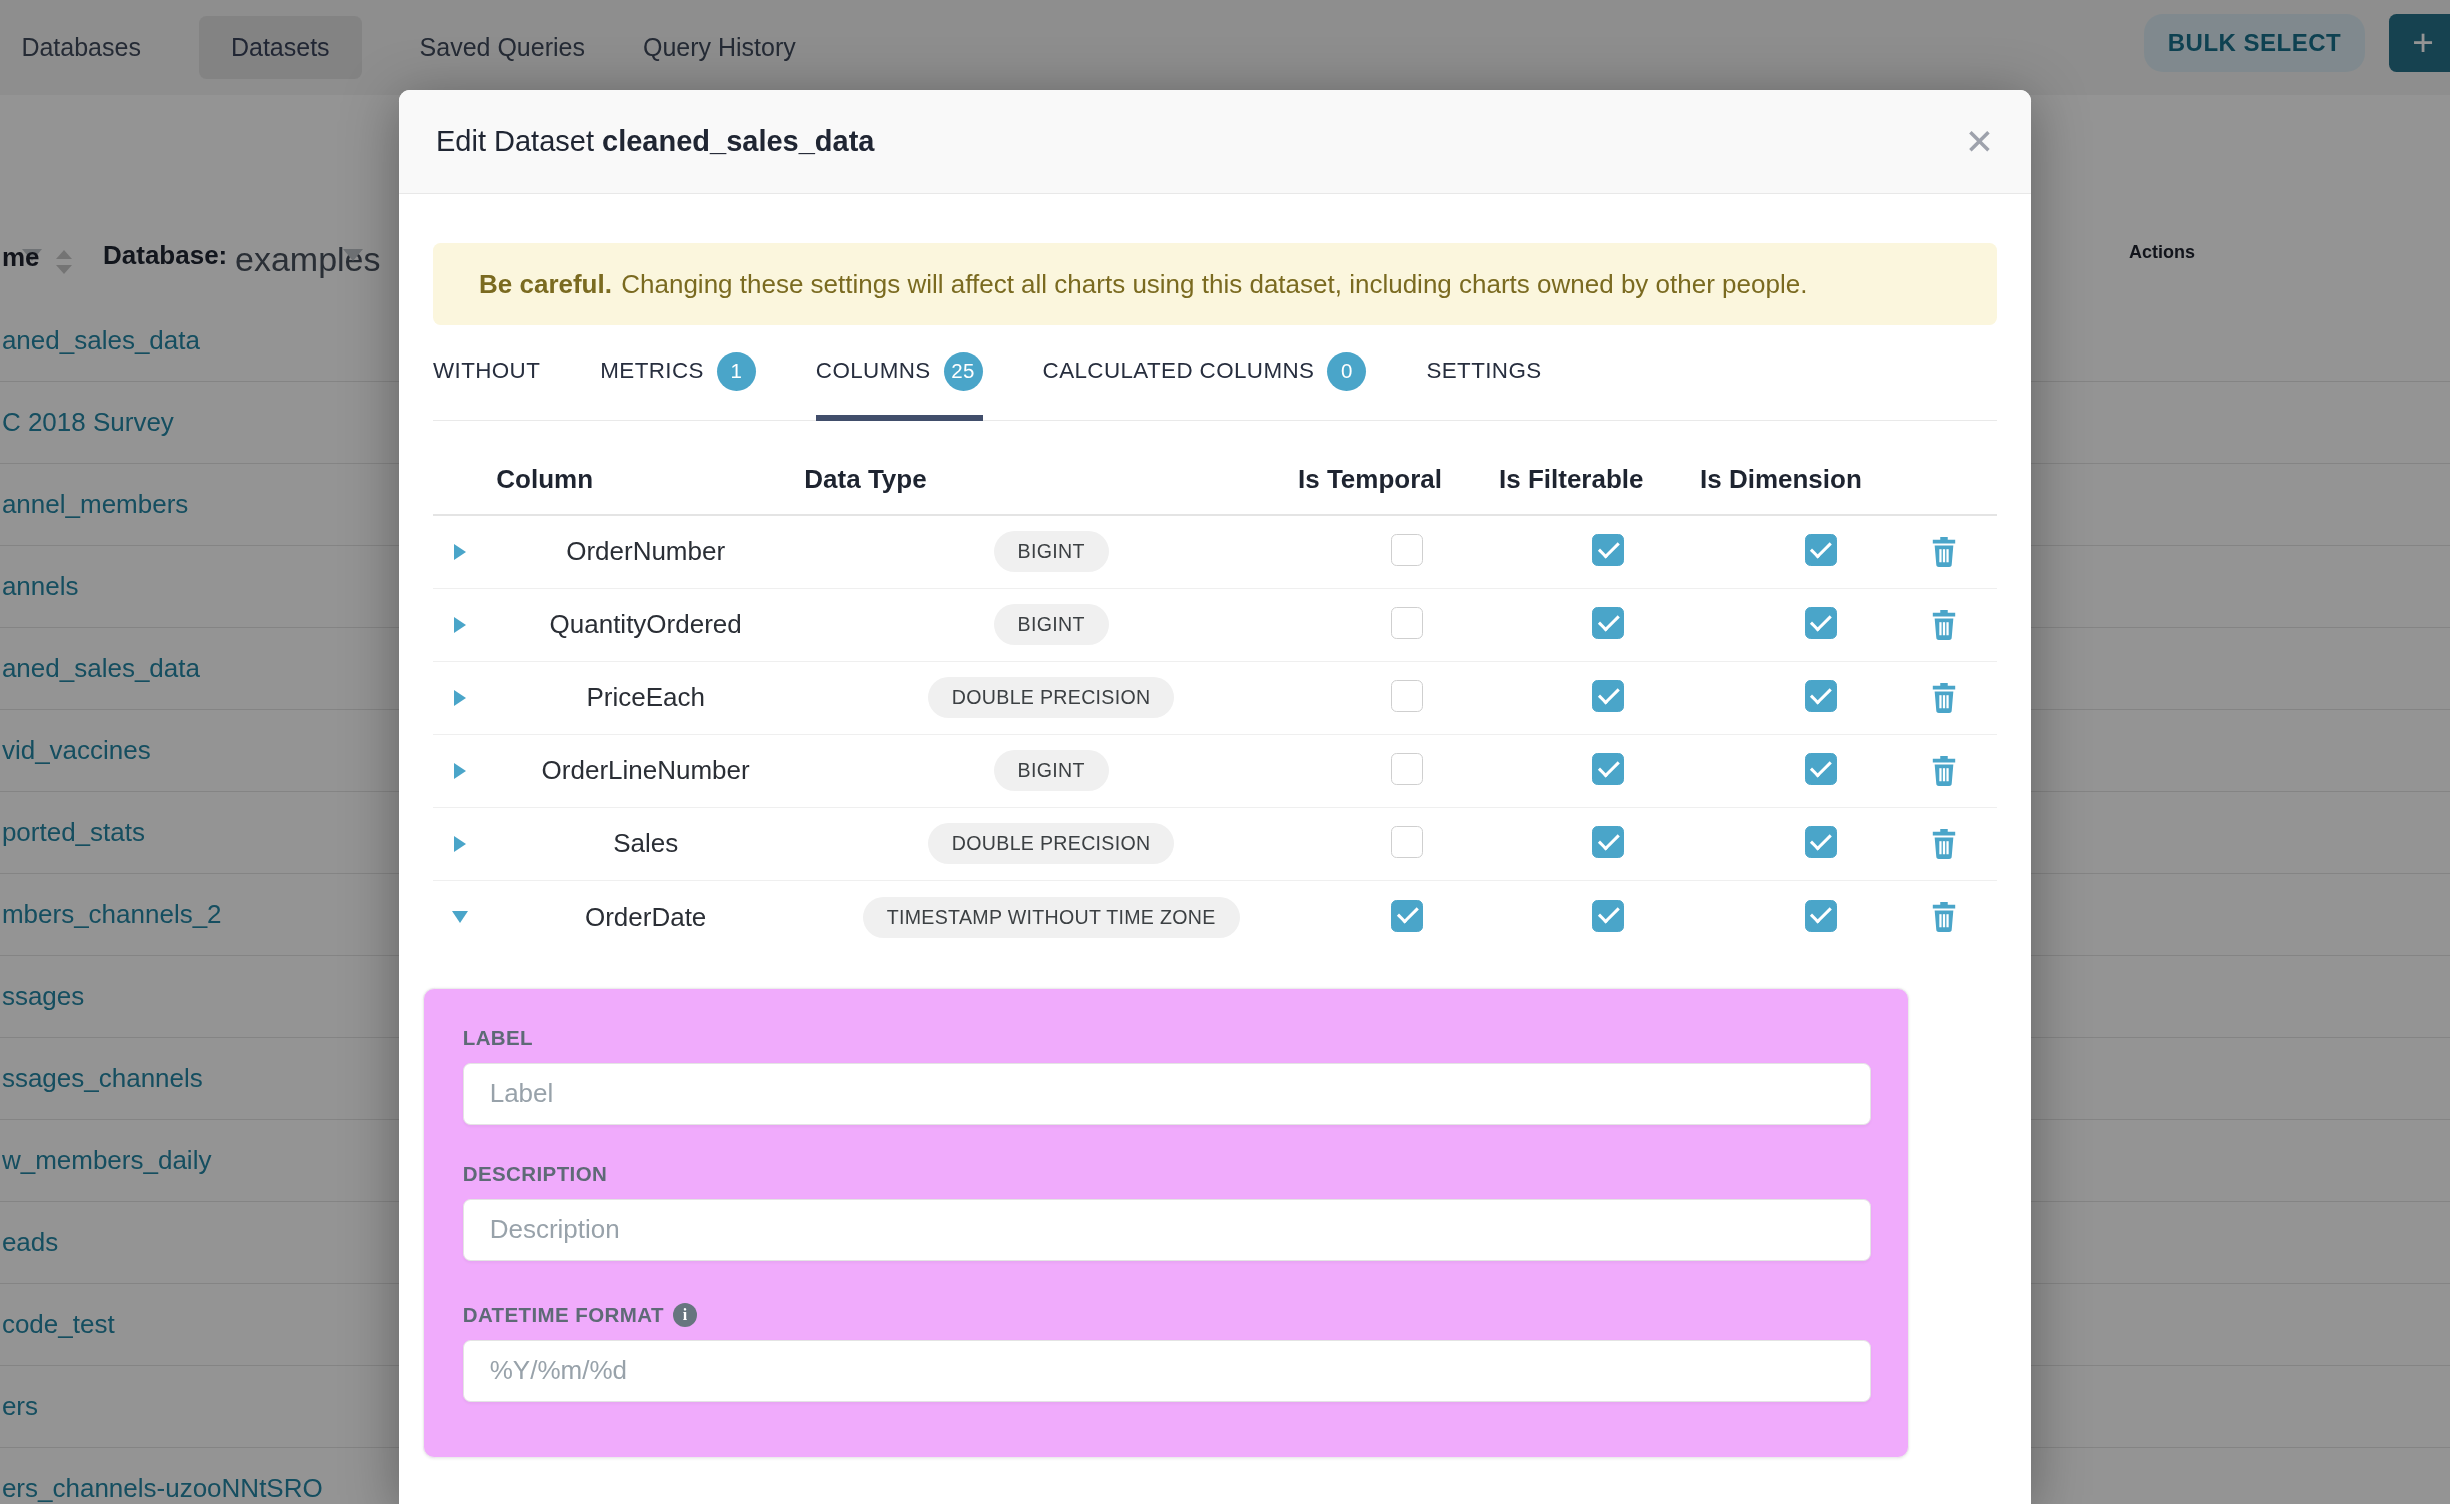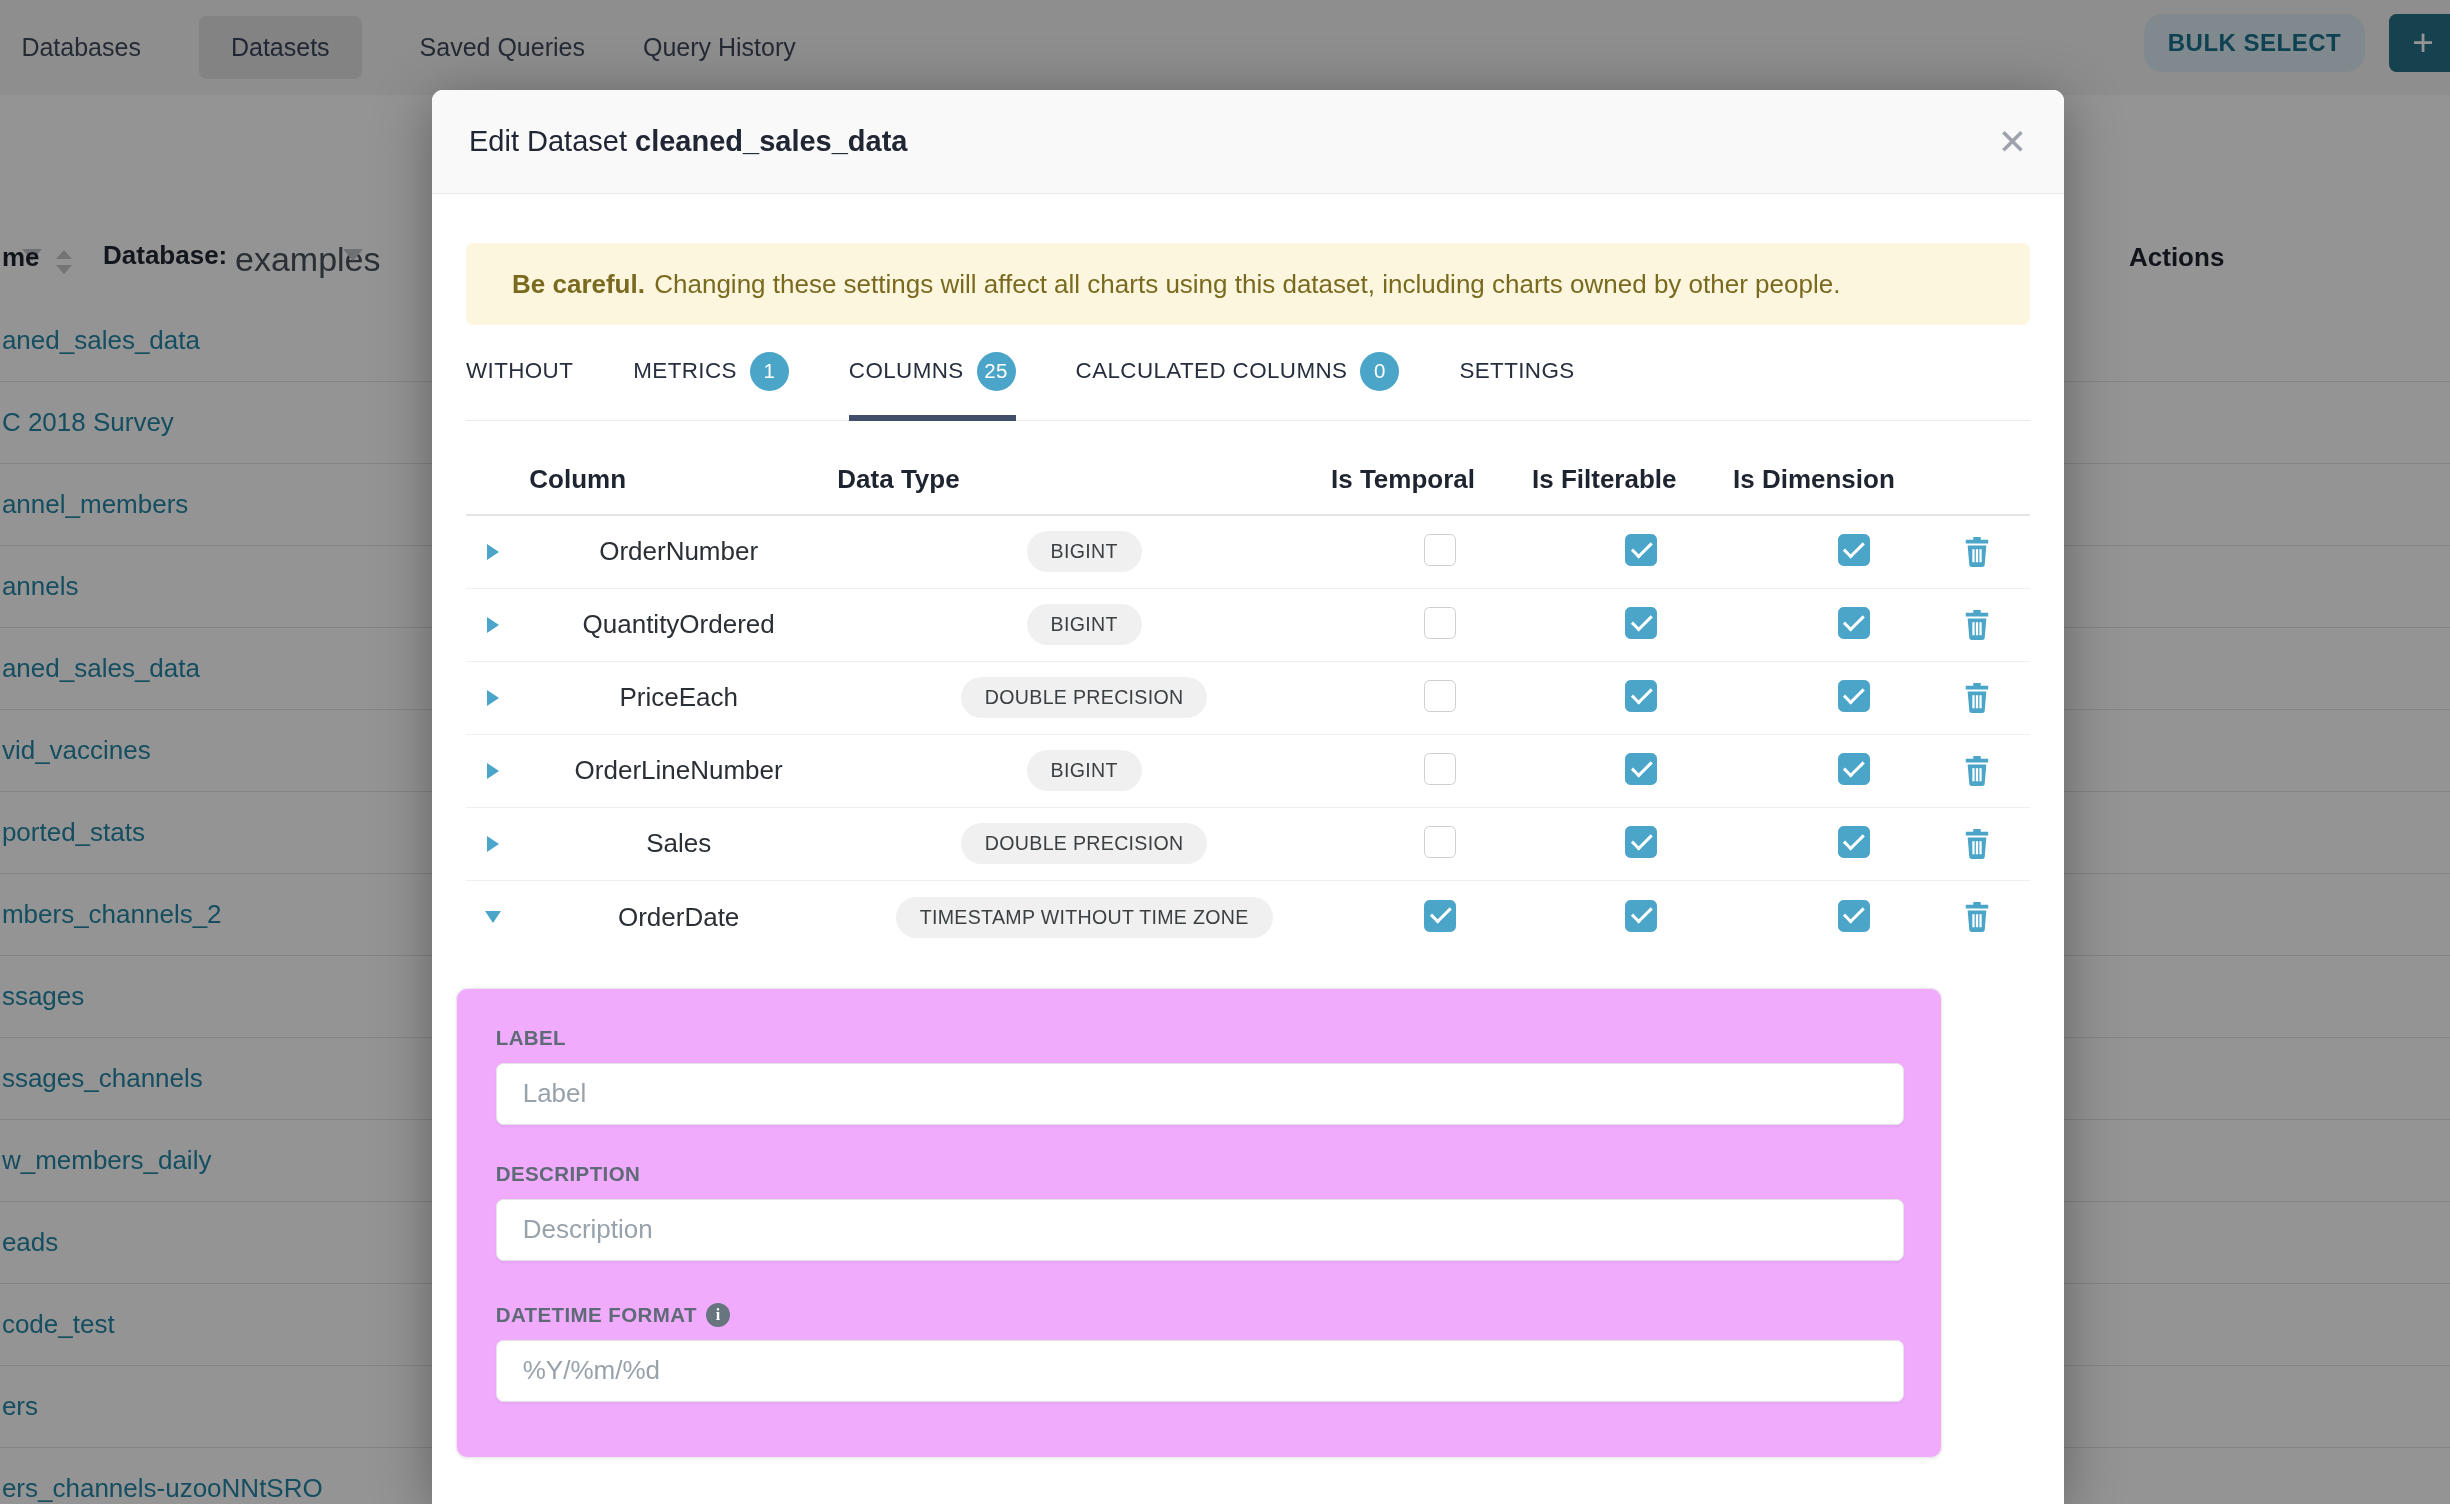--- a/index.html
+++ b/index.html
@@ -25,31 +25,31 @@
   .filter-caret-1 { position:absolute; left:22.4px; top:154px; }
   .filter-label { position:absolute; left:103px; top:145px; font-size:26px; font-weight:700; color:#202633; }
   .filter-value { position:absolute; left:235px; top:145px; font-size:34px; color:#49525E; }
   .filter-caret-2 { position:absolute; left:343px; top:154px; }
 
   .list-header-name { position:absolute; left:1.9px; top:242px; font-size:26px; font-weight:700; color:#1F2430; }
   .sort-icon { position:absolute; left:56px; top:248px; width:17px; height:28px; }
   .sort-icon span { position:absolute; left:0; width:0; height:0; border-left:8.4px solid transparent; border-right:8.4px solid transparent; }
   .sort-up { top:1.9px; border-bottom:9.3px solid #C9C9C9; }
   .sort-dn { bottom:1.9px; border-top:9.3px solid #C9C9C9; }
-  .list-header-actions { position:absolute; left:2129px; top:242px; font-size:26px; font-weight:700; color:#1F2430; }
+  .list-header-actions { position:absolute; left:2129px; top:242px; font-size:18px; font-weight:700; color:#1F2430; }
 
   .bg-rows { position:absolute; left:0; top:300px; width:2450px; }
   .bg-row { height:82px; border-bottom:1.9px solid #E3E3E3; display:flex; align-items:center; padding-left:1.9px; }
   .bg-row a { font-size:26px; color:#2587A5; text-decoration:none; white-space:nowrap; }
 
   
   .overlay { position:absolute; inset:0; background:rgba(0,0,0,0.42); }
 
   
-  .modal { position:absolute; left:432px; top:90px; width:1632px; height:1414px; background:#fff;
+  .modal { position:absolute; left:399px; top:90px; width:1632px; height:1414px; background:#fff;
            border-radius:11.2px 11.2px 0 0; box-shadow:0 9.3px 56px rgba(0,0,0,0.35); }
   .modal-header { height:104px; background:#F9F9F9; border-bottom:1.9px solid #E8E8E8;
                   border-radius:11.2px 11.2px 0 0; display:flex; align-items:center; padding:0 37px; }
   .modal-title { font-size:29px; color:#202633; }
   .modal-title b { font-weight:700; }
   .modal-close { margin-left:auto; font-size:35px; color:#9EA2AC; line-height:1; cursor:pointer;
                  background:none; border:none; font-family:"Liberation Sans", sans-serif; }
 
   .modal-body { padding:0 34px; }
   .alert { margin-top:49px; height:82px; background:#FBF6DD; border-radius:7.5px;

